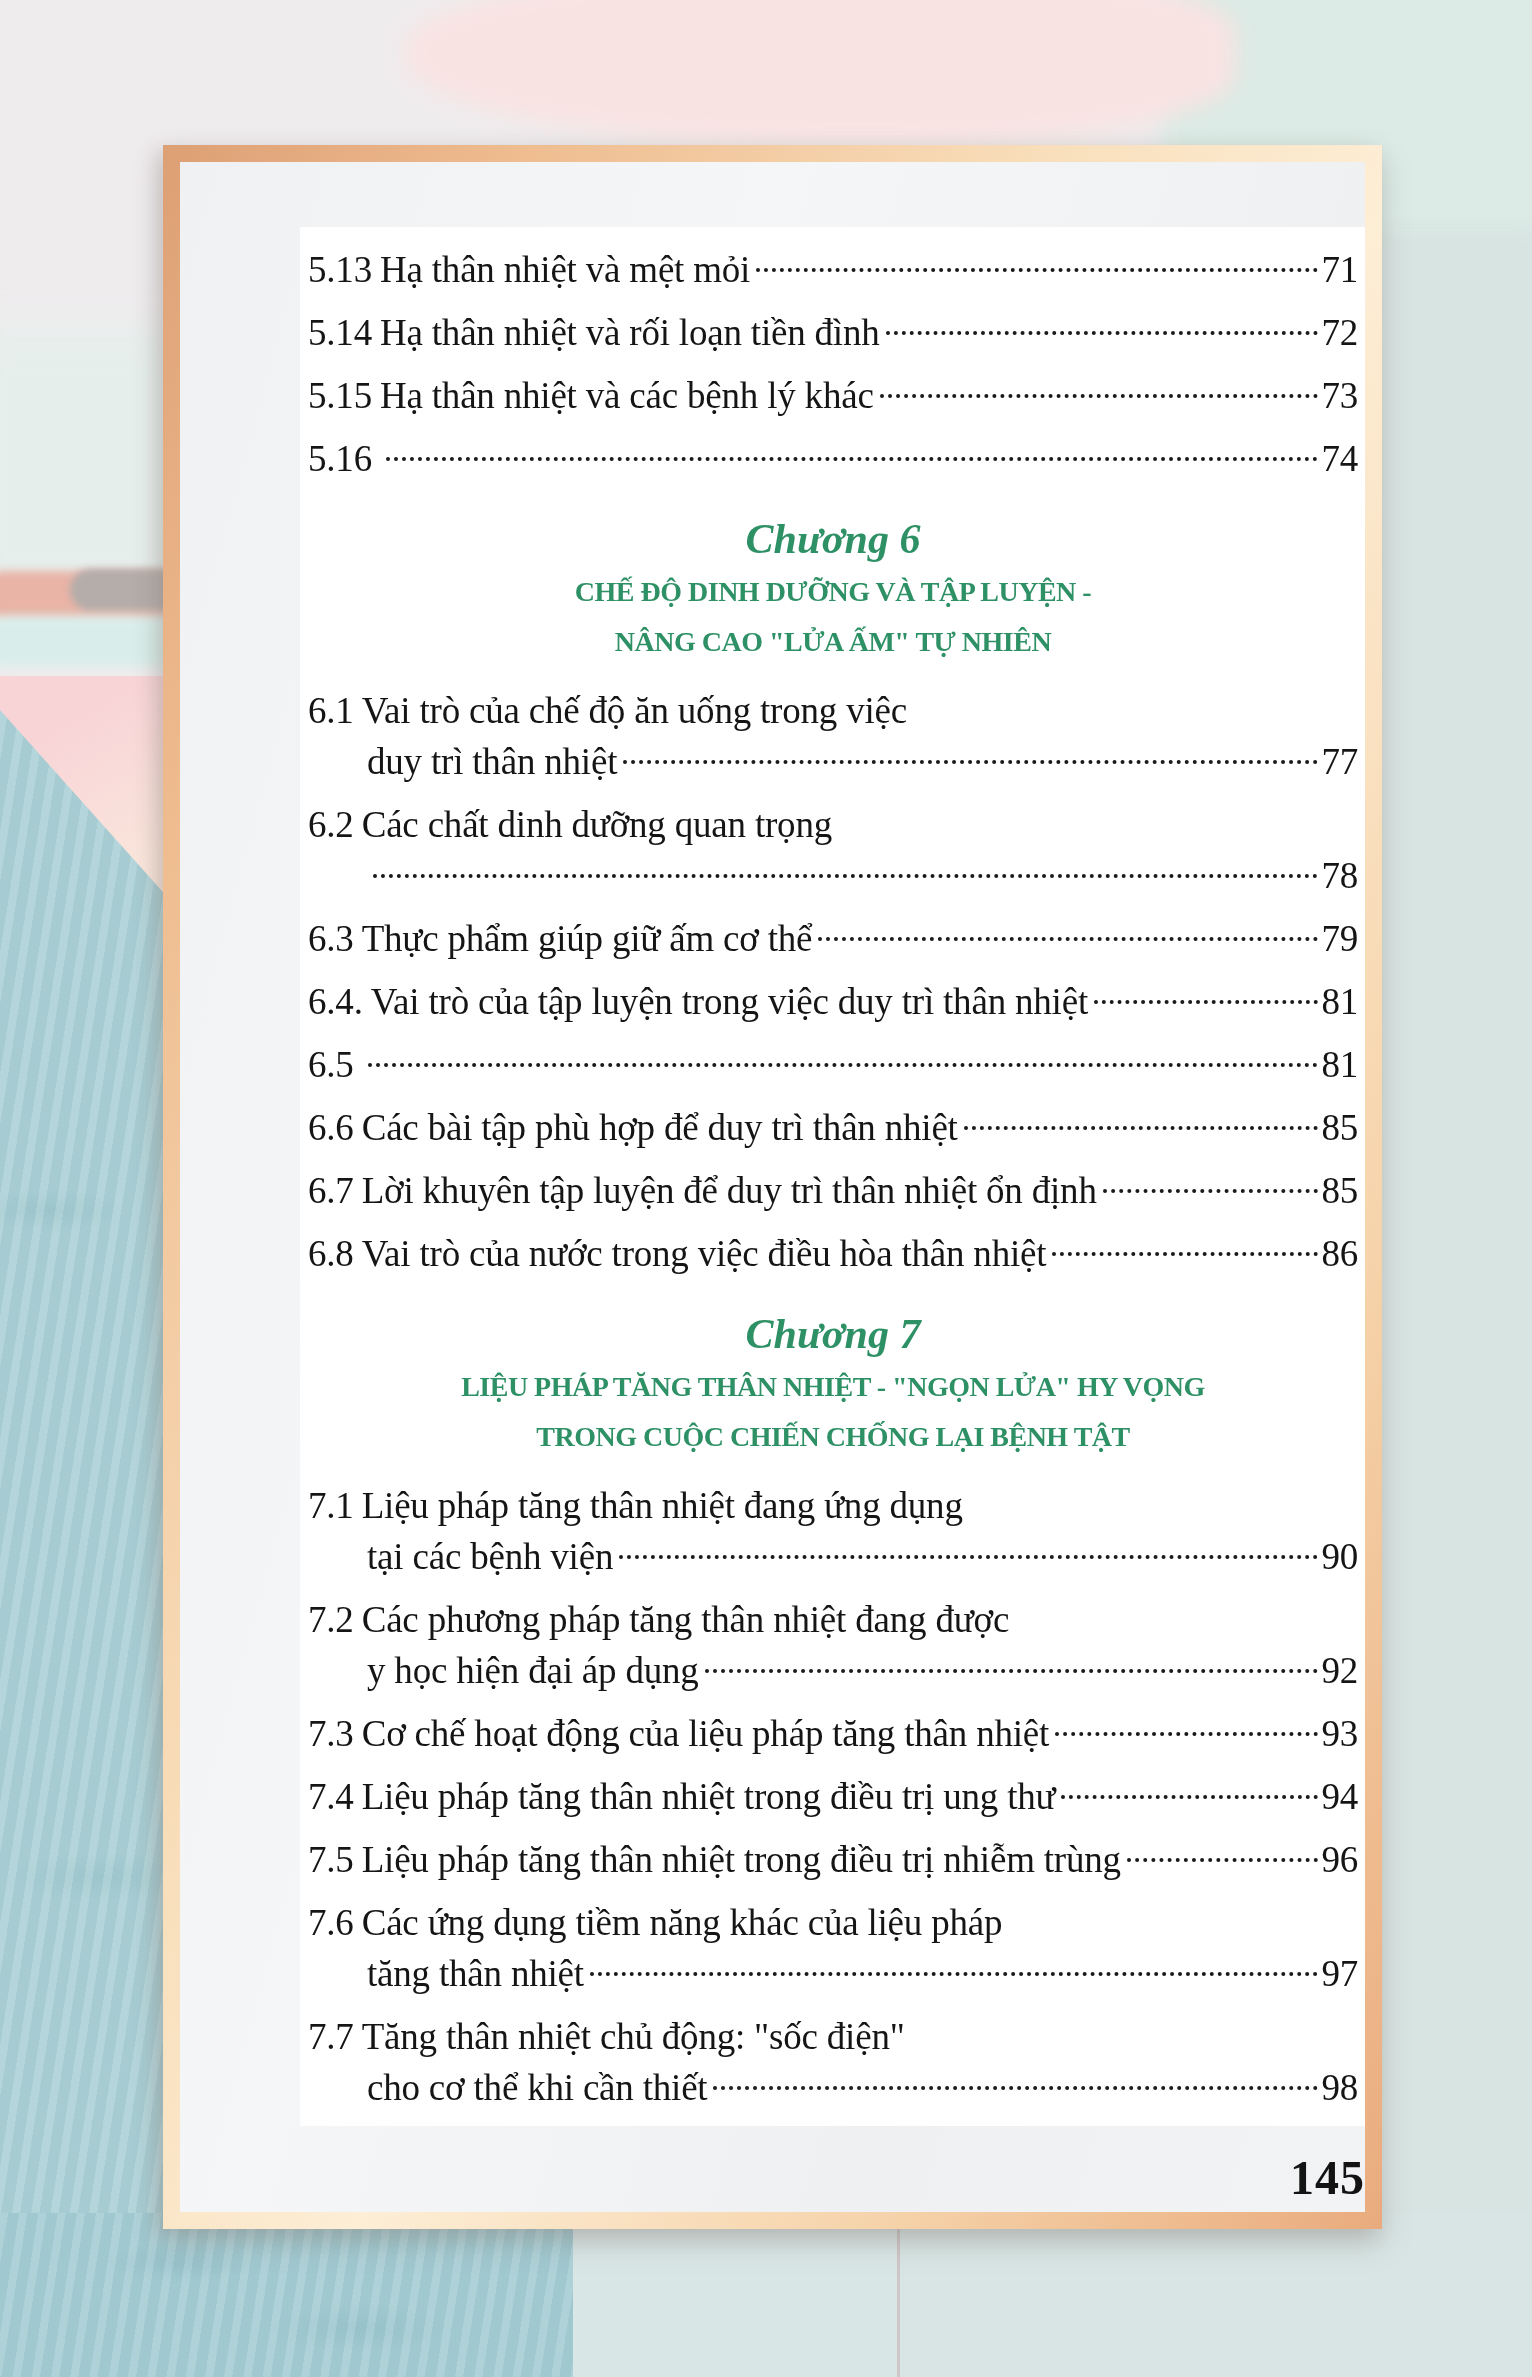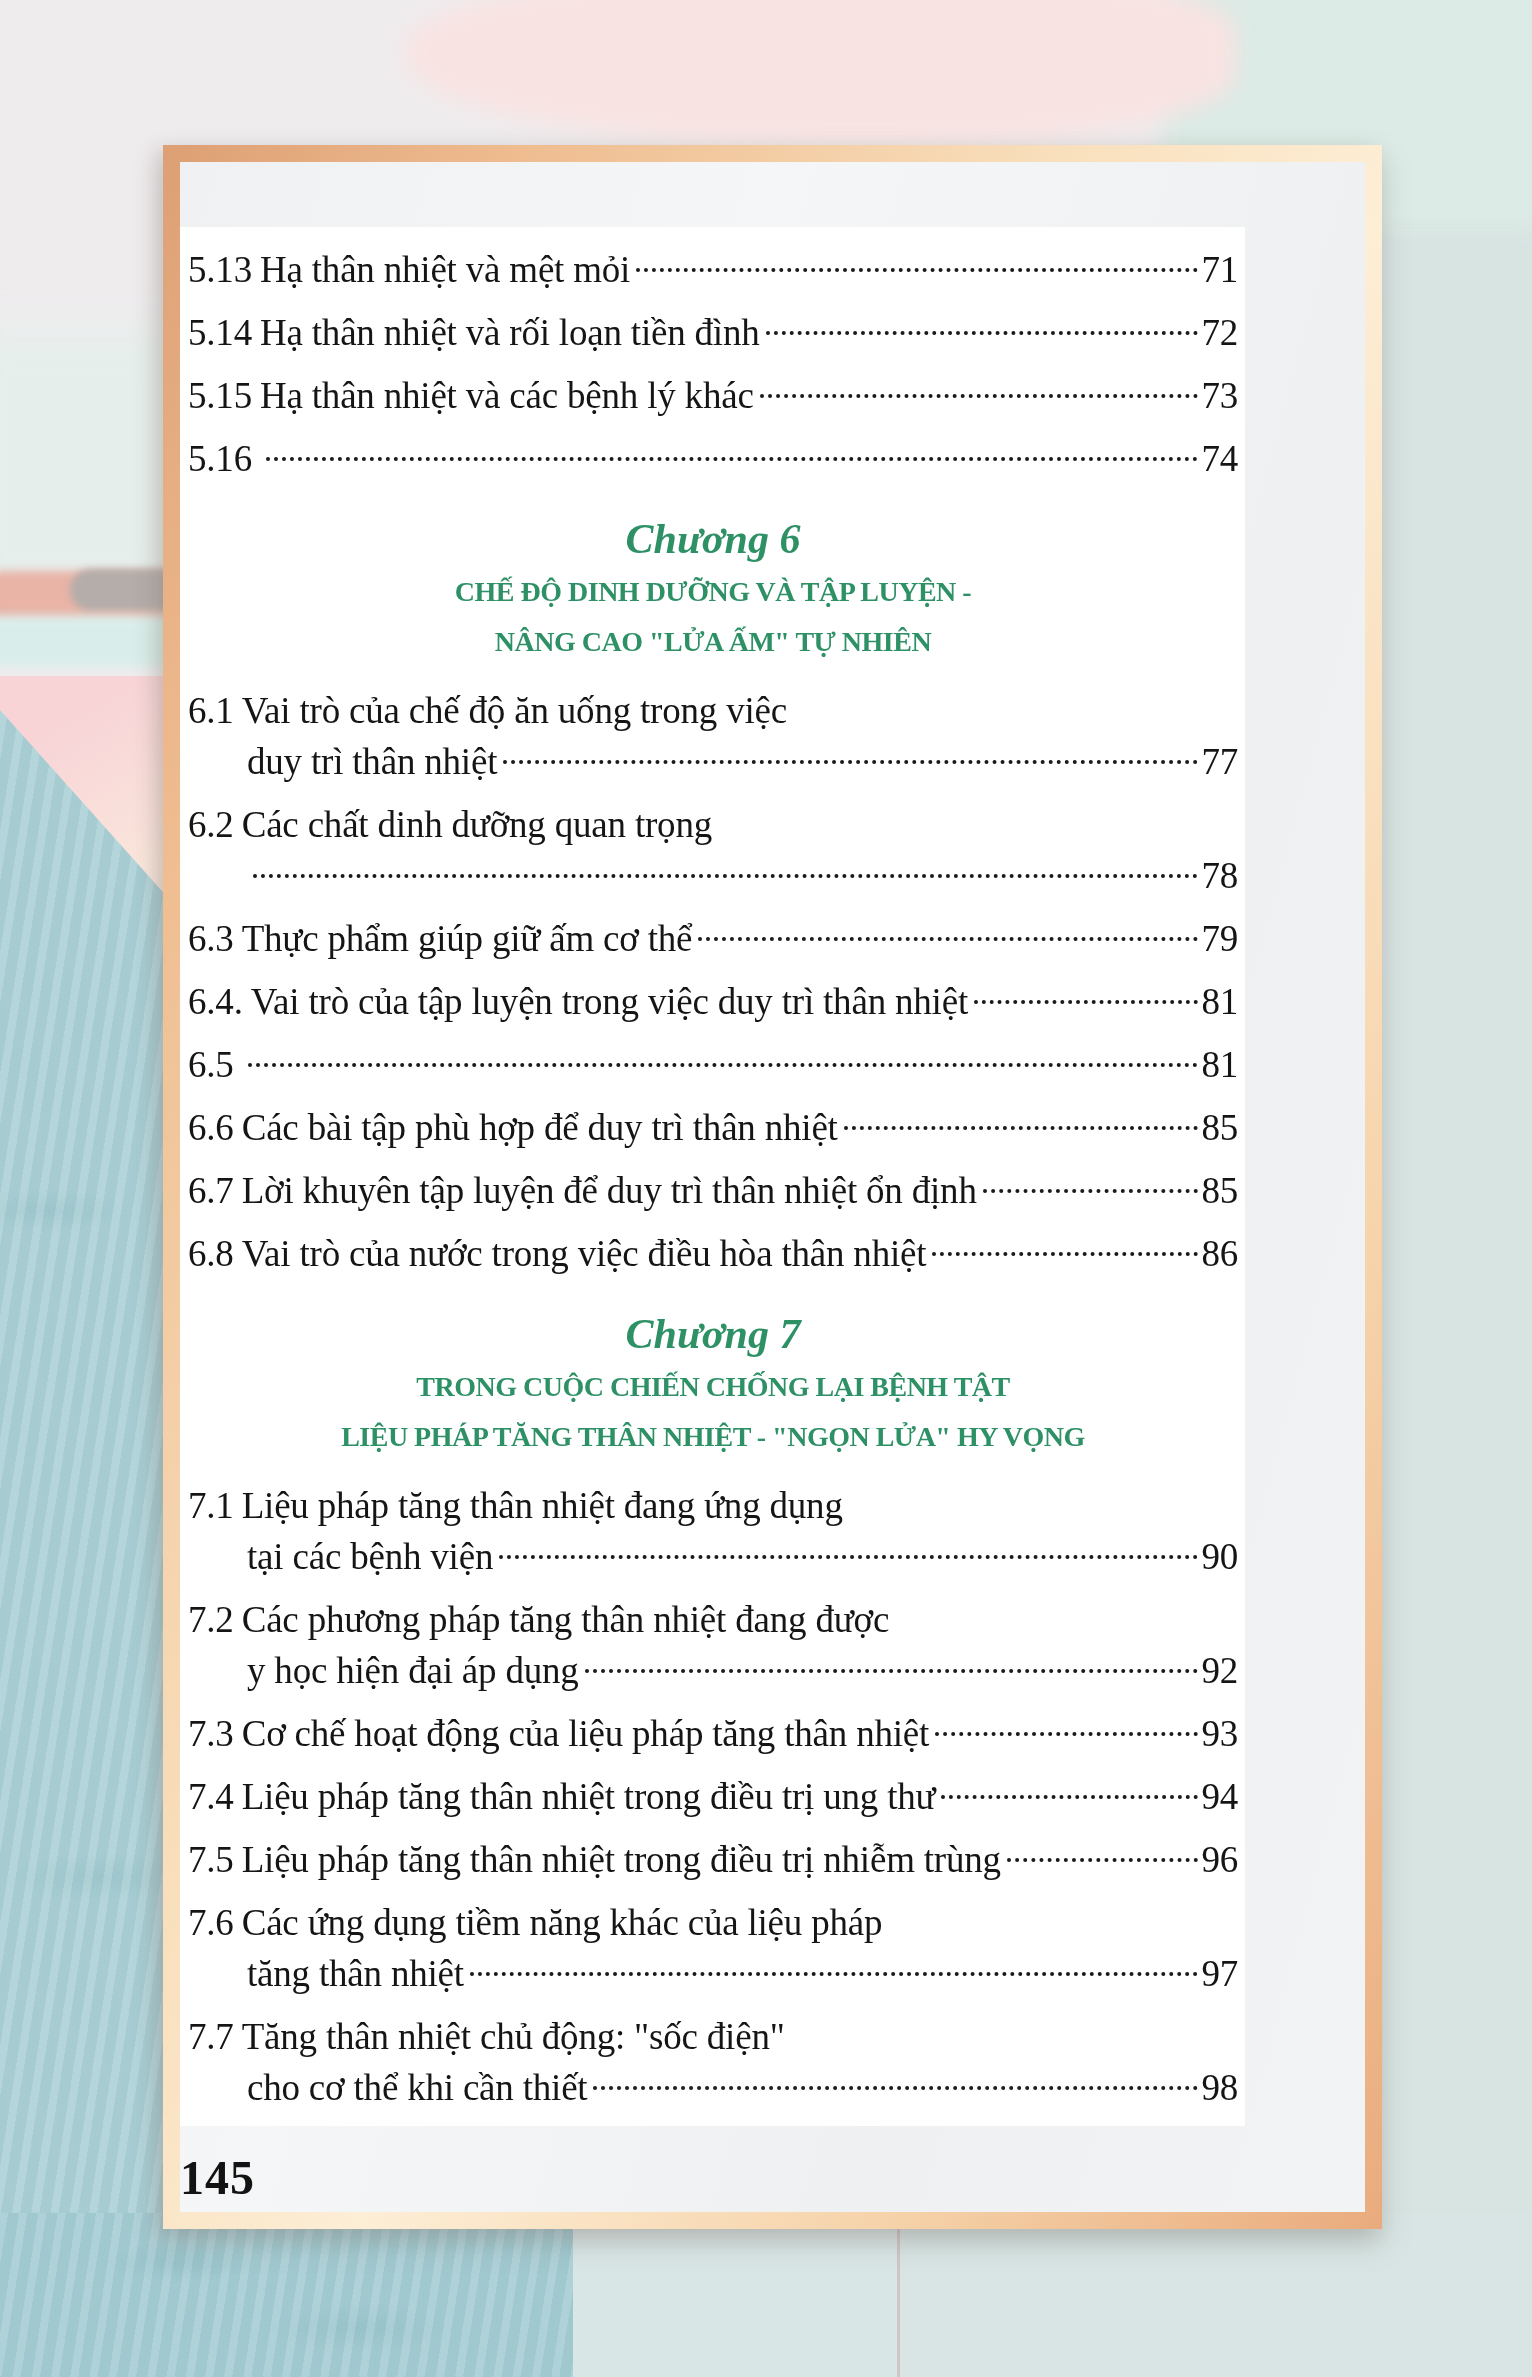--- a/index.html
+++ b/index.html
@@ -35,21 +35,21 @@
 
   .frame{
     position:absolute;z-index:5;left:163px;top:145px;width:1219px;height:2084px;
     box-sizing:border-box;padding:17px;
     background:linear-gradient(117deg,#dd9f74 0%,#eebb8e 15%,#f9e0bd 40%,#fdeed6 55%,#f6d3aa 78%,#e9ab7d 100%);
     box-shadow:-8px 5px 17px rgba(150,140,133,.25), 0 14px 27.4px rgba(115,110,105,.28);
   }
   .card{
     width:100%;height:100%;box-sizing:border-box;
     background:linear-gradient(105deg,#f0f1f3 0%,#f5f6f7 35%,#eef0f1 70%,#f2f3f5 100%);
-    display:flex;flex-direction:column;align-items:flex-start;overflow:hidden;
+    display:flex;flex-direction:column;align-items:flex-end;overflow:hidden;
   }
   .sheet{
     margin-top:65px;width:1065px;height:1899px;box-sizing:border-box;
     background:#ffffff;padding:17px 7px 0 8px;overflow:hidden;
   }
   .entry{margin-bottom:12px;font-size:37px;line-height:51px;letter-spacing:-0.2px;}
   .row{display:flex;align-items:baseline;}
   .num{margin-right:8px;white-space:nowrap;}
   .t{white-space:nowrap;}
   .r2{padding-left:59px;}
@@ -197,22 +197,22 @@
     <div class="row r1">
       <span class="num">6.8</span>
       <span class="t">Vai trò của nước trong việc điều hòa thân nhiệt</span>
       <span class="leader"></span>
       <span class="pg">86</span>
     </div>
 
   </div>
           <div class="chapter">
     <div class="kicker">Chương 7</div>
-  <div class="cline">TRONG CUỘC CHIẾN CHỐNG LẠI BỆNH TẬT</div>
-            <div class="cline">LIỆU PHÁP TĂNG THÂN NHIỆT - "NGỌN LỬA" HY VỌNG</div>
+  <div class="cline">LIỆU PHÁP TĂNG THÂN NHIỆT - "NGỌN LỬA" HY VỌNG</div>
+            <div class="cline">TRONG CUỘC CHIẾN CHỐNG LẠI BỆNH TẬT</div>
           </div>
           <div class="entry">
     <div class="row r1">
       <span class="num">7.1</span>
       <span class="t">Liệu pháp tăng thân nhiệt đang ứng dụng</span>
 
     </div>
     <div class="row r2">
       <span class="t t2">tại các bệnh viện</span>
       <span class="leader"></span>

